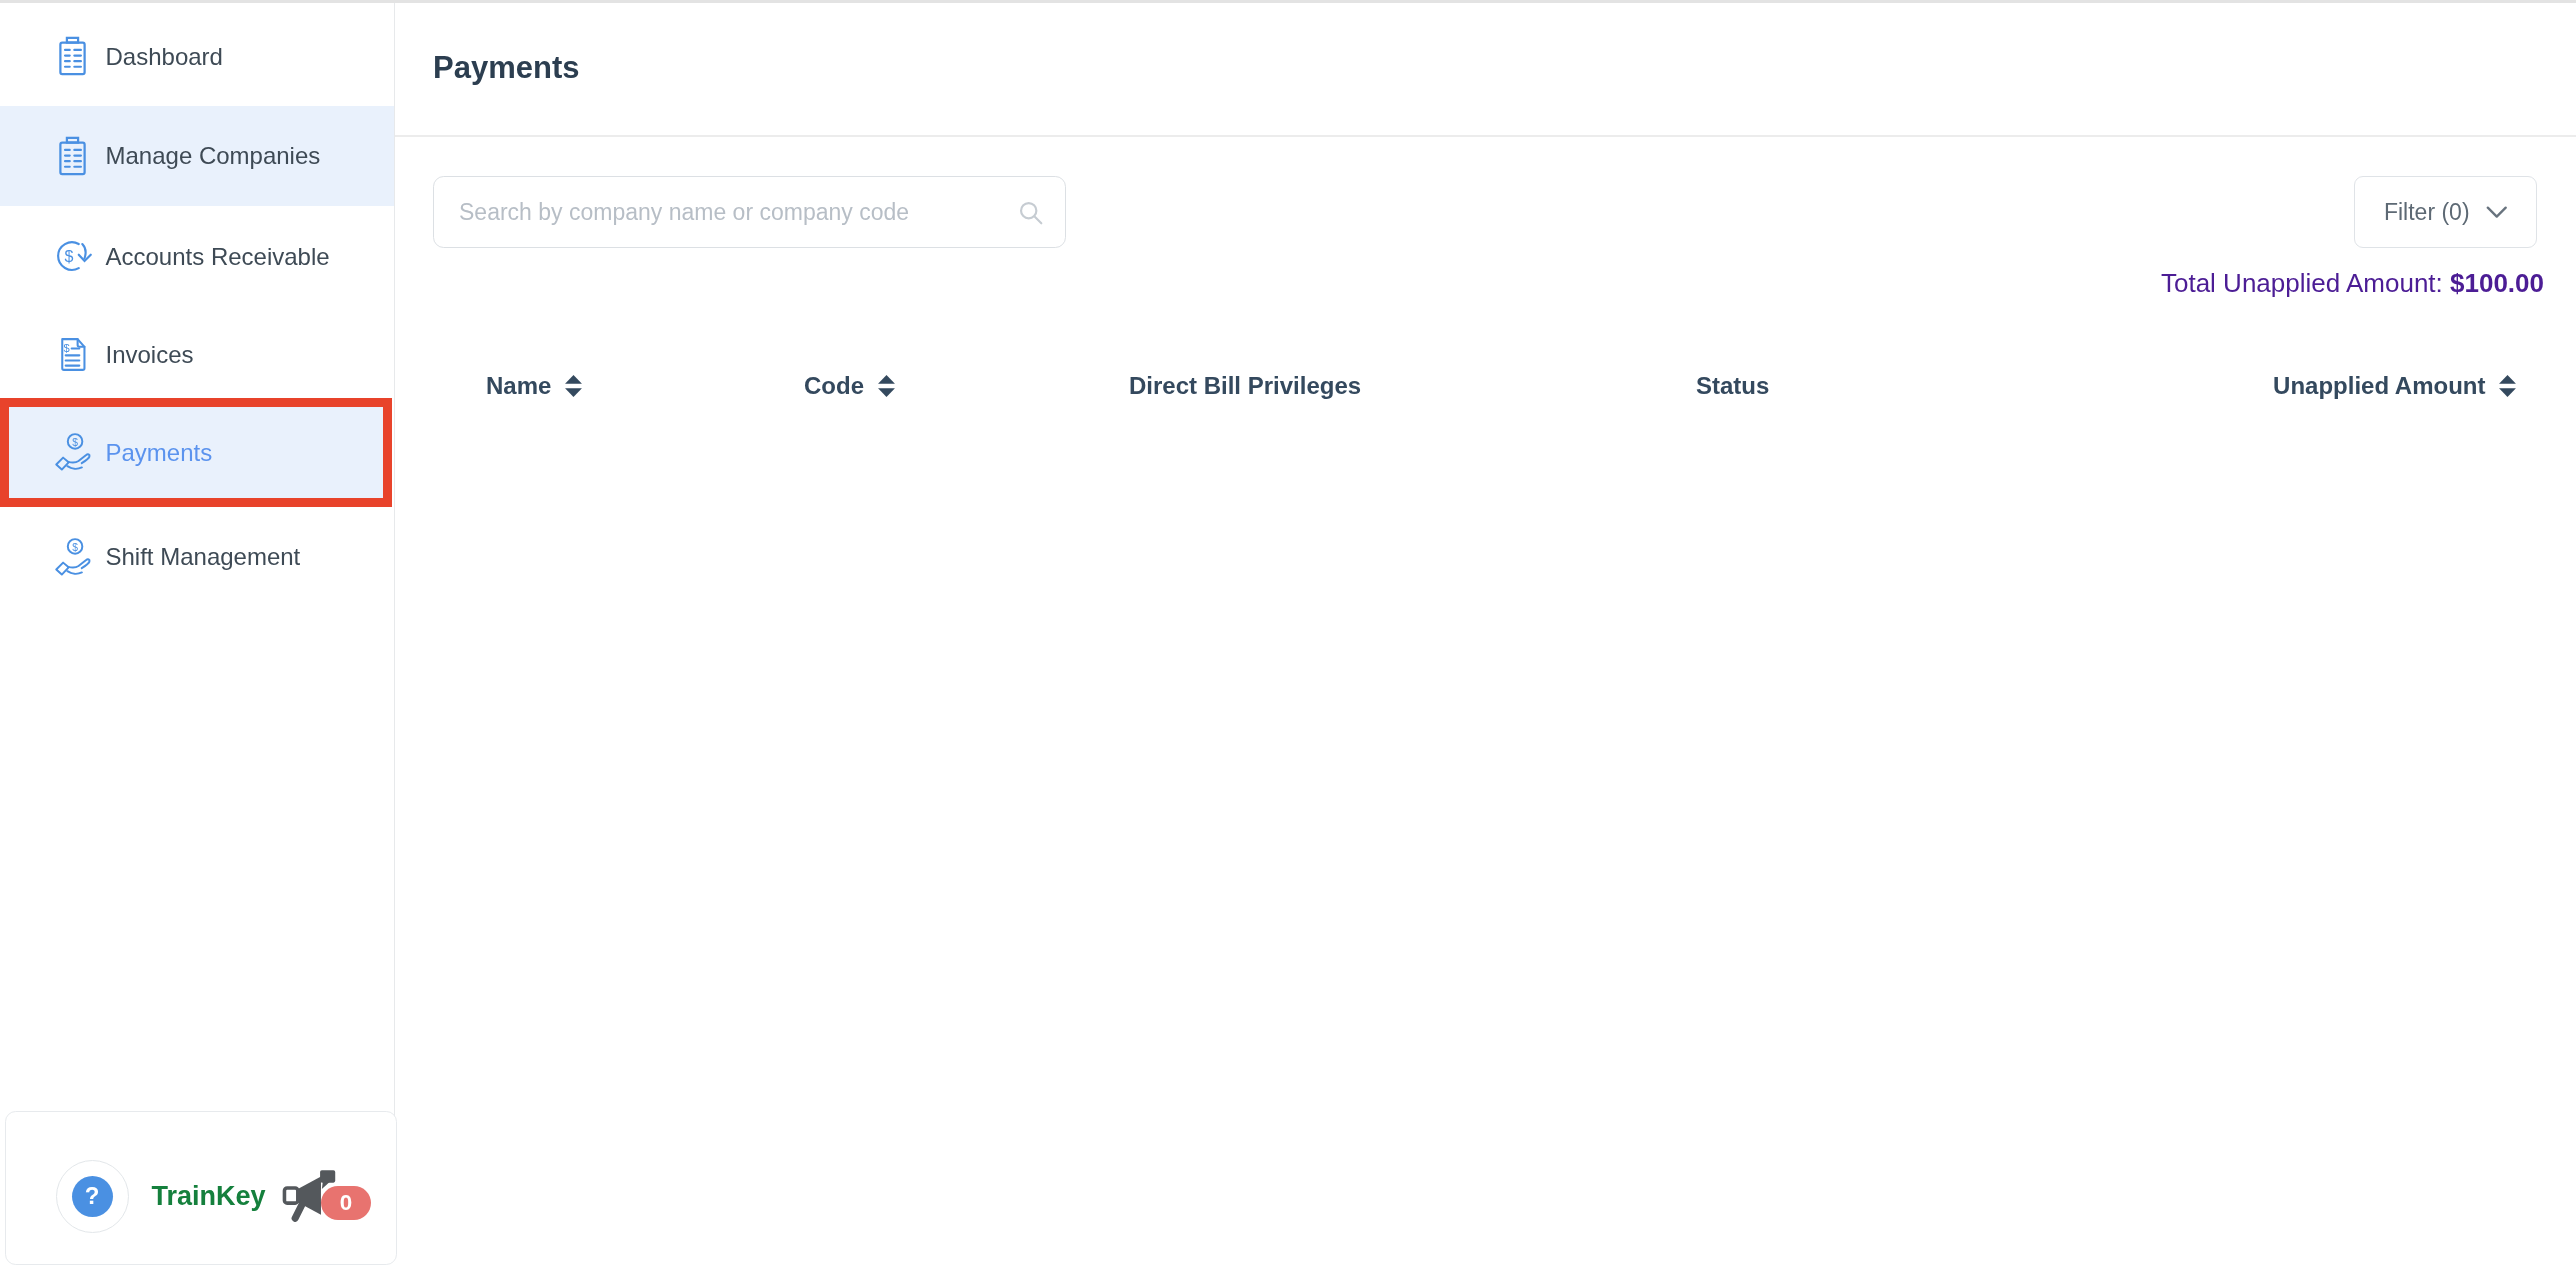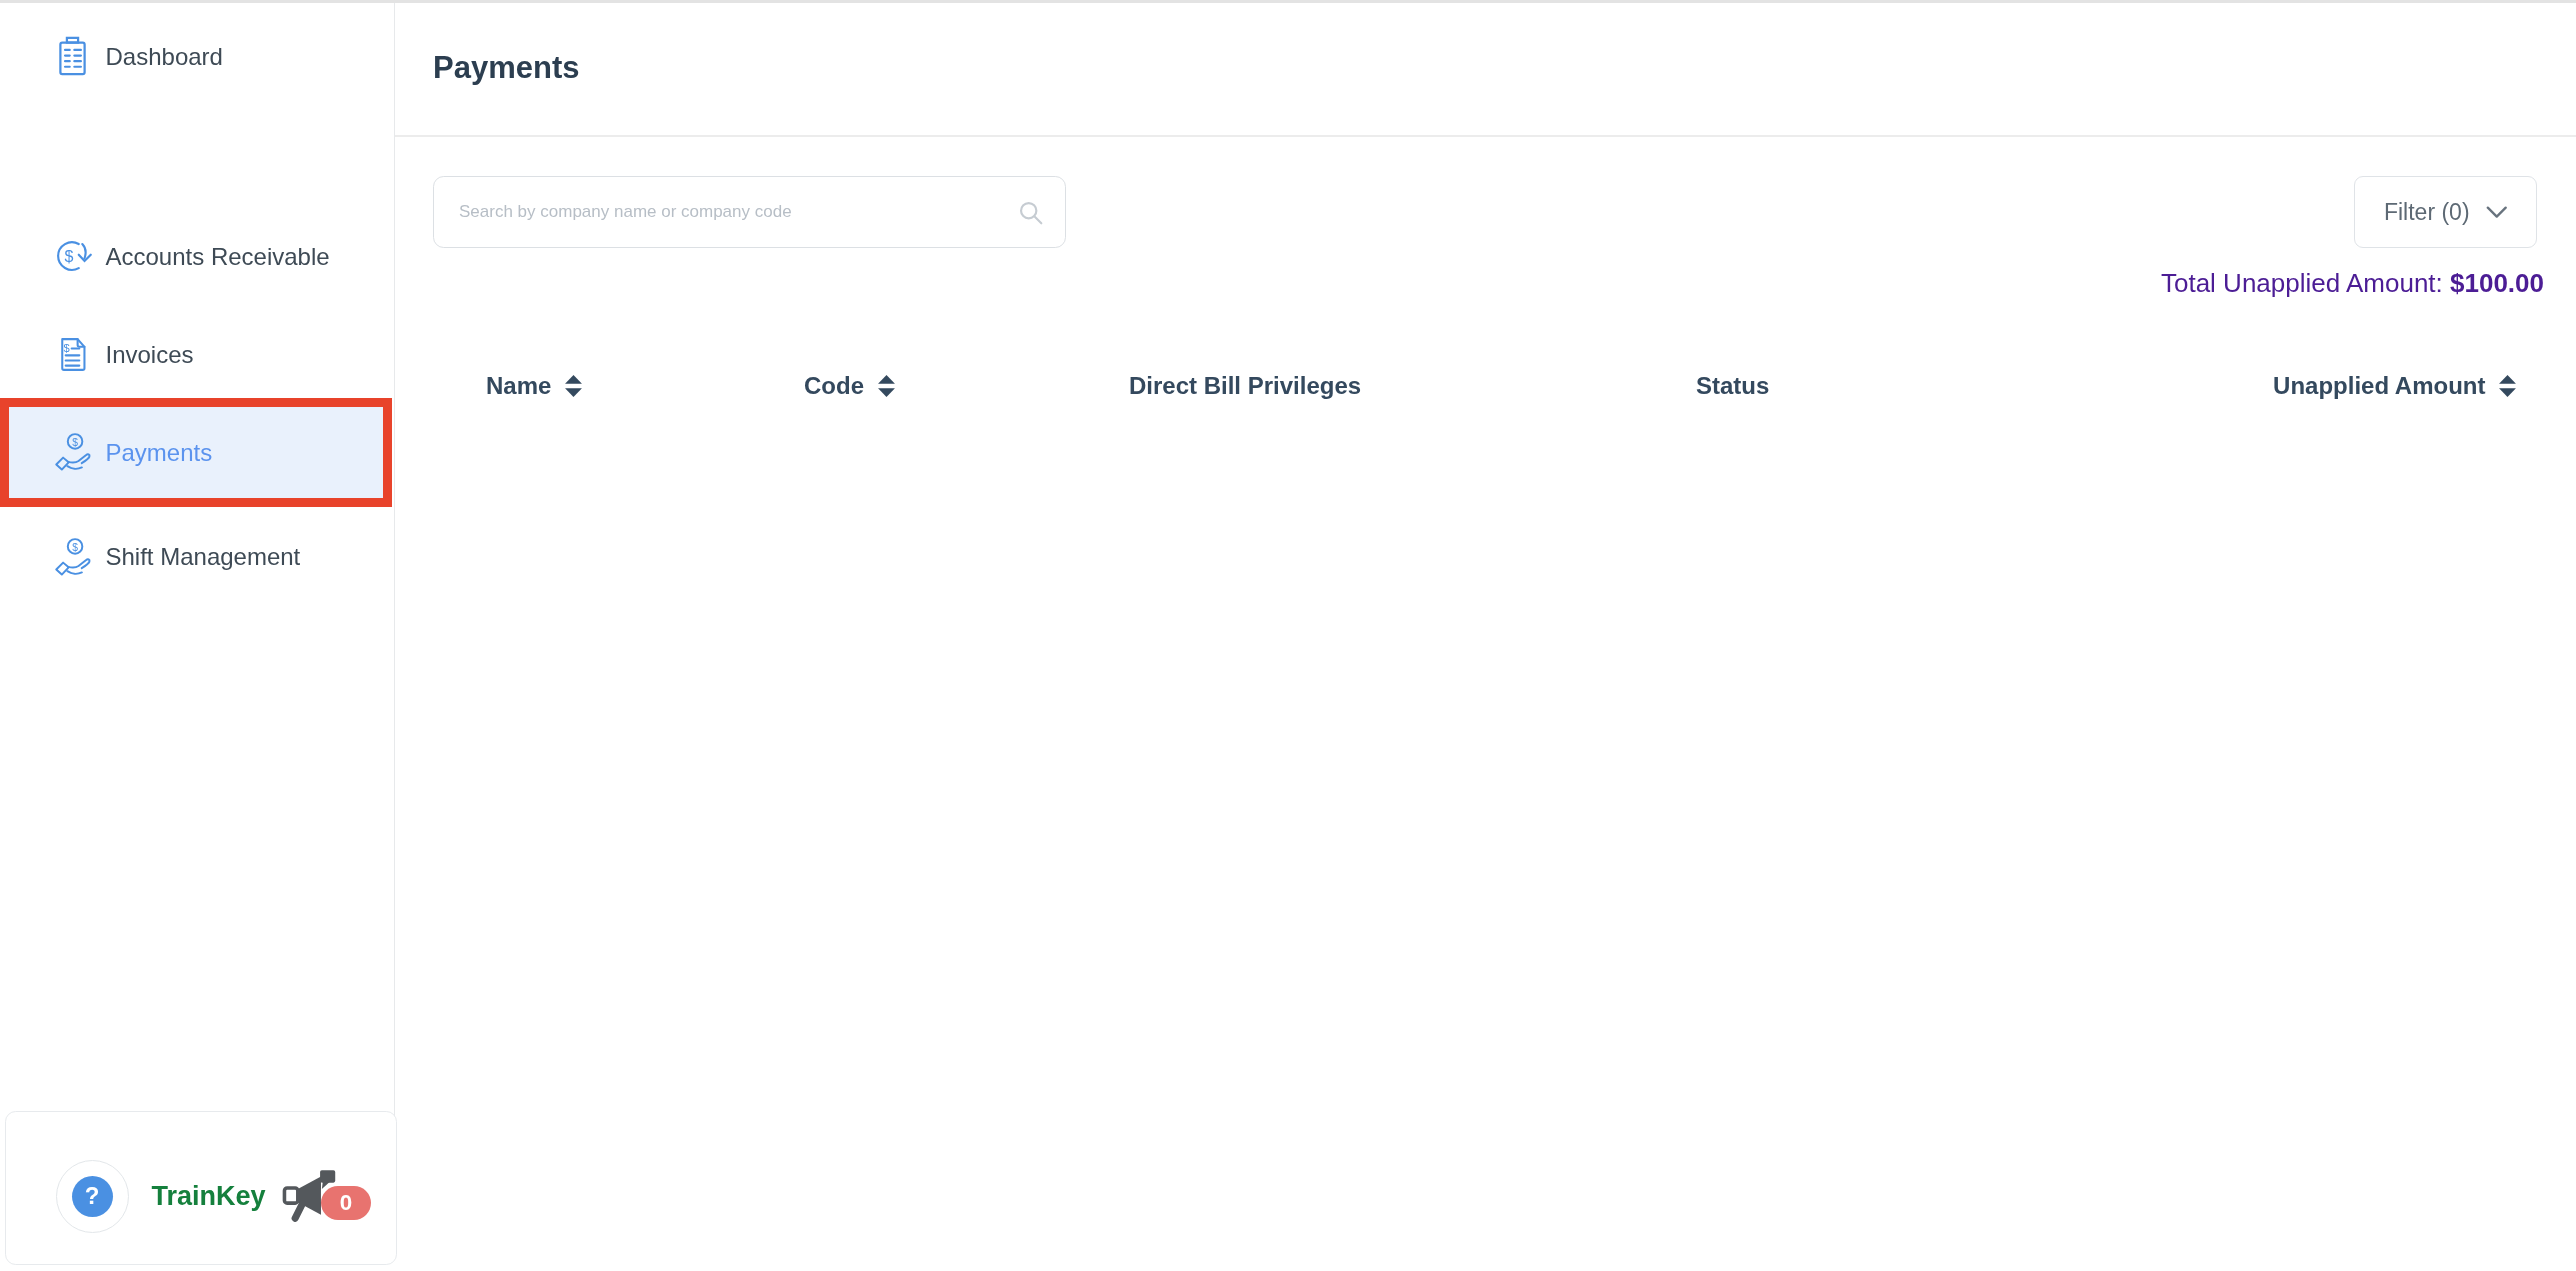--- a/index.html
+++ b/index.html
@@ -35,21 +35,21 @@
          justify-content:center;z-index:2;}
 
   
   .main{position:absolute;left:395px;top:0;width:2181px;height:1272px;}
   .page-title{position:absolute;left:38px;top:50px;margin:0;font-size:31px;font-weight:bold;color:#2c3e50;}
   .header-divider{position:absolute;left:0;right:0;top:135px;height:1.8px;background:#ececec;}
 
   .search-box{position:absolute;left:38px;top:176px;width:633px;height:72px;box-sizing:border-box;
               border:1.8px solid #dce0e4;border-radius:10.7px;display:flex;align-items:center;background:#fff;}
   .search-box input{flex:1;border:none;outline:none;background:transparent;font-family:"Liberation Sans",sans-serif;
-              font-size:17px;color:#0c4a6e;padding:0 9px 0 25px;}
+              font-size:23px;color:#0c4a6e;padding:0 9px 0 25px;}
   .search-box input::placeholder{color:#b7bec6;}
   .search-glyph{margin-right:21.5px;display:flex;}
 
   .filter-btn{position:absolute;right:39px;top:176px;width:183px;height:72px;box-sizing:border-box;
               border:1.8px solid #dfe3e7;border-radius:9px;background:#fff;display:flex;align-items:center;
               justify-content:center;gap:16px;font-size:23px;color:#5d6974;cursor:pointer;
               font-family:"Liberation Sans",sans-serif;}
 
   .total-line{position:absolute;right:32px;top:268px;font-size:26px;color:#4c1d95;white-space:nowrap;}
   .total-line .total-value{font-weight:bold;margin-left:7.2px;}
@@ -78,20 +78,30 @@
       <span class="nav-icon">
         <svg width="41" height="41" viewBox="0 0 44 44" fill="none" stroke="#4a90e2" stroke-width="2.4" stroke-linecap="round">
           <rect x="16" y="2" width="12" height="5"></rect>
             <rect x="9" y="7" width="26" height="34" rx="2"></rect>
           <path d="M14 15h5M24 15h7M14 21h5M24 21h7M14 27h5M24 27h7M14 33h5M24 33h7"></path>
         </svg>
       </span>
       <span class="nav-label">Dashboard</span>
     </div>
 
+    <div class="nav-item active-bg" style="top:106px;height:100px">
+      <span class="nav-icon">
+        <svg width="41" height="41" viewBox="0 0 44 44" fill="none" stroke="#4a90e2" stroke-width="2.4" stroke-linecap="round">
+          <rect x="16" y="2" width="12" height="5"></rect>
+            <rect x="9" y="7" width="26" height="34" rx="2"></rect>
+          <path d="M14 15h5M24 15h7M14 21h5M24 21h7M14 27h5M24 27h7M14 33h5M24 33h7"></path>
+        </svg>
+      </span>
+      <span class="nav-label">Manage Companies</span>
+    </div>
 
     <div class="nav-item" style="top:207px">
       <span class="nav-icon">
         <svg width="41" height="41" viewBox="0 0 46 46" fill="none" stroke="#4a90e2" stroke-width="2.4" stroke-linecap="round">
           <path d="M30 9 A15.5 15.5 0 1 0 30 36"></path>
           <text x="19" y="29" text-anchor="middle" font-size="18" stroke="none" fill="#4a90e2" font-family="Liberation Sans, sans-serif">$</text>
           <path d="M34 9 C 38 13 38.5 19 36.5 25"></path>
           <path d="M30 21 l6.5 7 l7 -7" fill="none"></path>
         </svg>
       </span>

